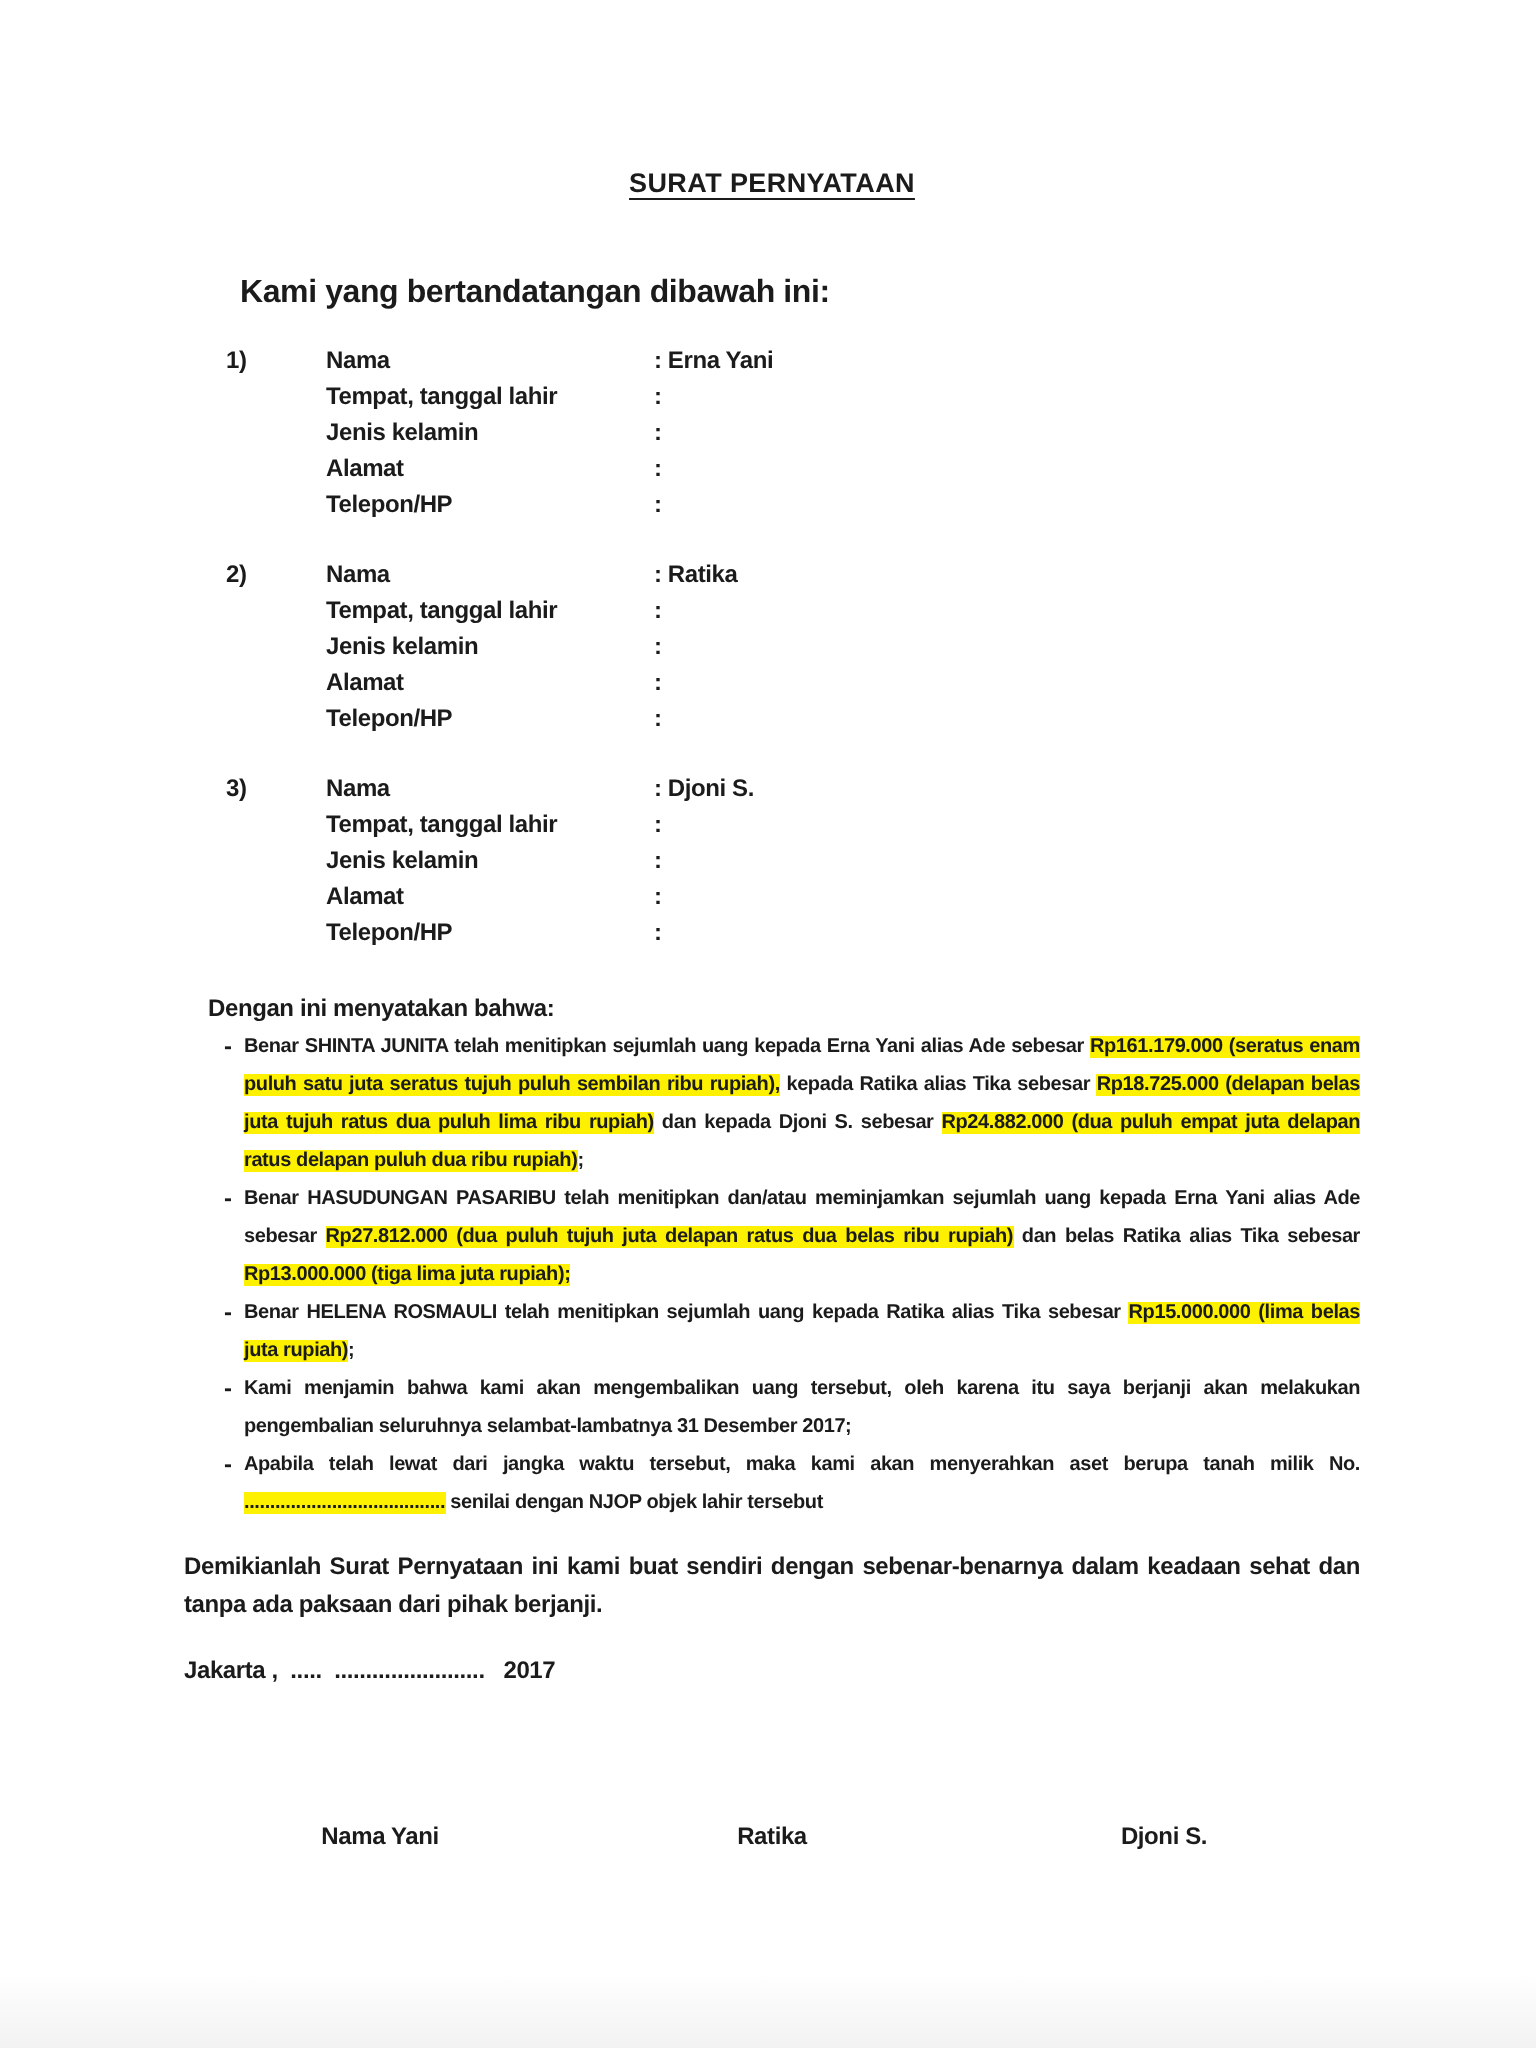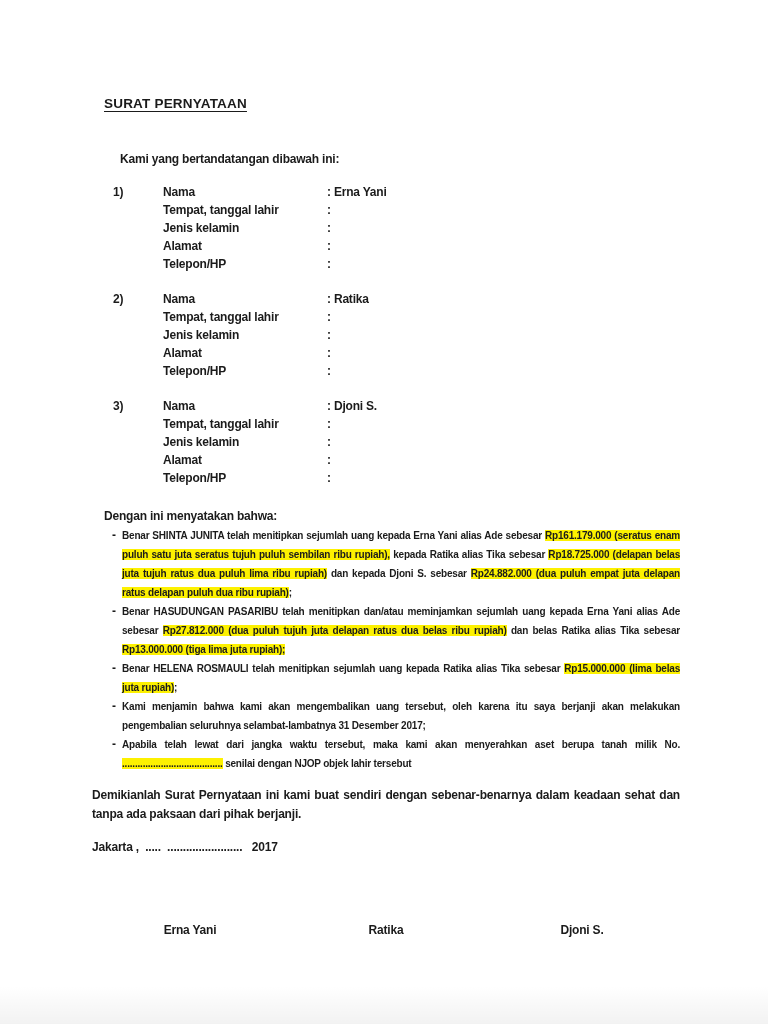--- a/index.html
+++ b/index.html
@@ -14,29 +14,30 @@
     background: #ffffff;
     overflow: hidden;
     color: var(--ink, #1b1b1b);
     font-weight: 700;
     letter-spacing: -0.2px;
   }
   .content {
     padding: 84px 88px 0 92px;
   }
   .doc-title {
-    margin: 12px;
+    margin: 0;
     font-size: 13.5px;
+    text-align: center;
     text-decoration: underline;
     text-underline-offset: 3px;
     letter-spacing: 0.2px;
   }
   .intro {
     margin: 39px 0 0 0;
-    font-size: 12px;
+    font-size: 16px;
     line-height: 18px;
     padding-left: 28px;
   }
   .persons { margin-top: 15px; }
   .person { margin-bottom: 17px; }
   .person:last-child { margin-bottom: 0; }
   .person-row {
     display: grid;
     grid-template-columns: 50px 164px 1fr;
     padding-left: 21px;
@@ -219,20 +220,20 @@
         <span class="stmt-dash">-</span>
         <p class="stmt-text"><span>Apabila telah lewat dari jangka waktu tersebut, maka kami akan menyerahkan aset berupa tanah milik No. </span><span class="hl">.......................................</span><span> senilai dengan NJOP objek lahir tersebut</span></p>
       </div>
     </div>
 
     <p class="closing">Demikianlah Surat Pernyataan ini kami buat sendiri dengan sebenar-benarnya dalam keadaan sehat dan tanpa ada paksaan dari pihak berjanji.</p>
 
     <p class="dateline">Jakarta ,  .....  ........................   2017</p>
 
     <div class="signatures">
-      <span class="sig-col">Erna Yani</span>
+      <span class="sig-col">Nama Yani</span>
       <span class="sig-col">Ratika</span>
       <span class="sig-col">Djoni S.</span>
     </div>
 
   </div>
   <div class="scan-shadow"></div>
 </div>
 
 </body></html>

